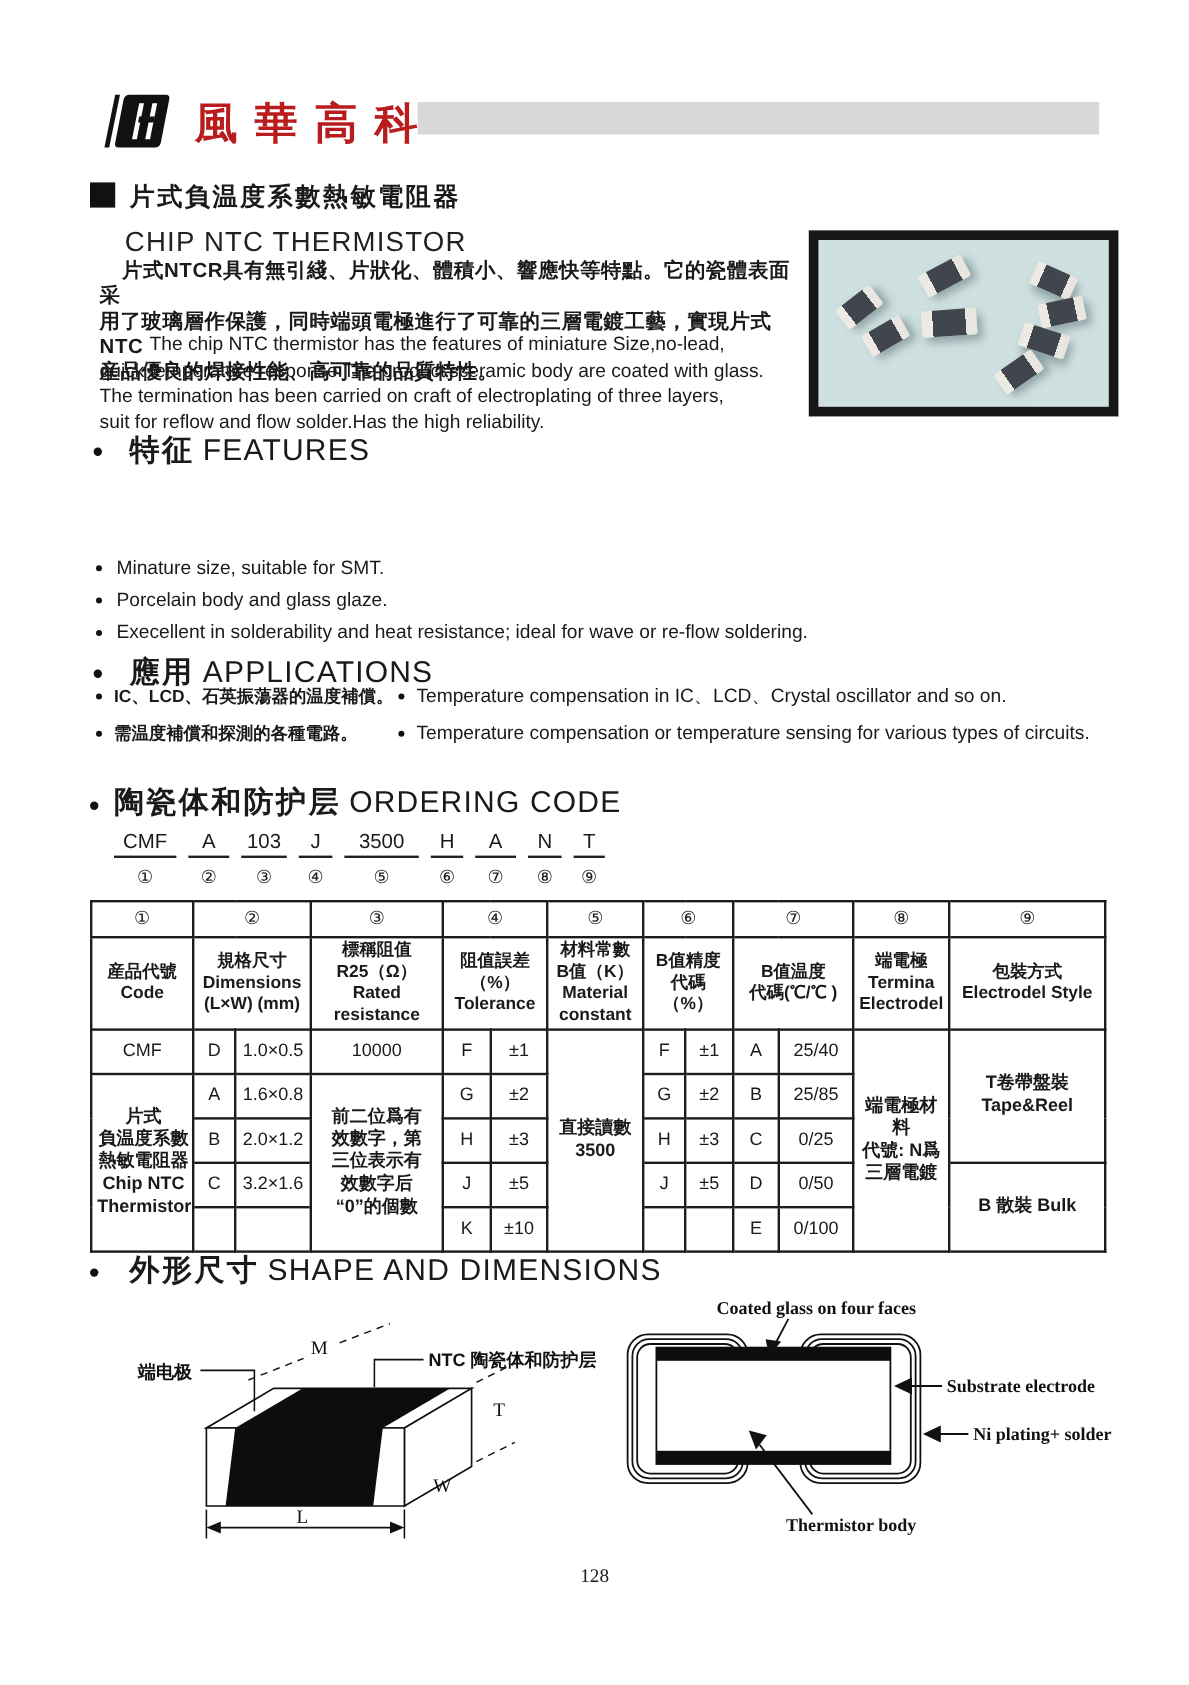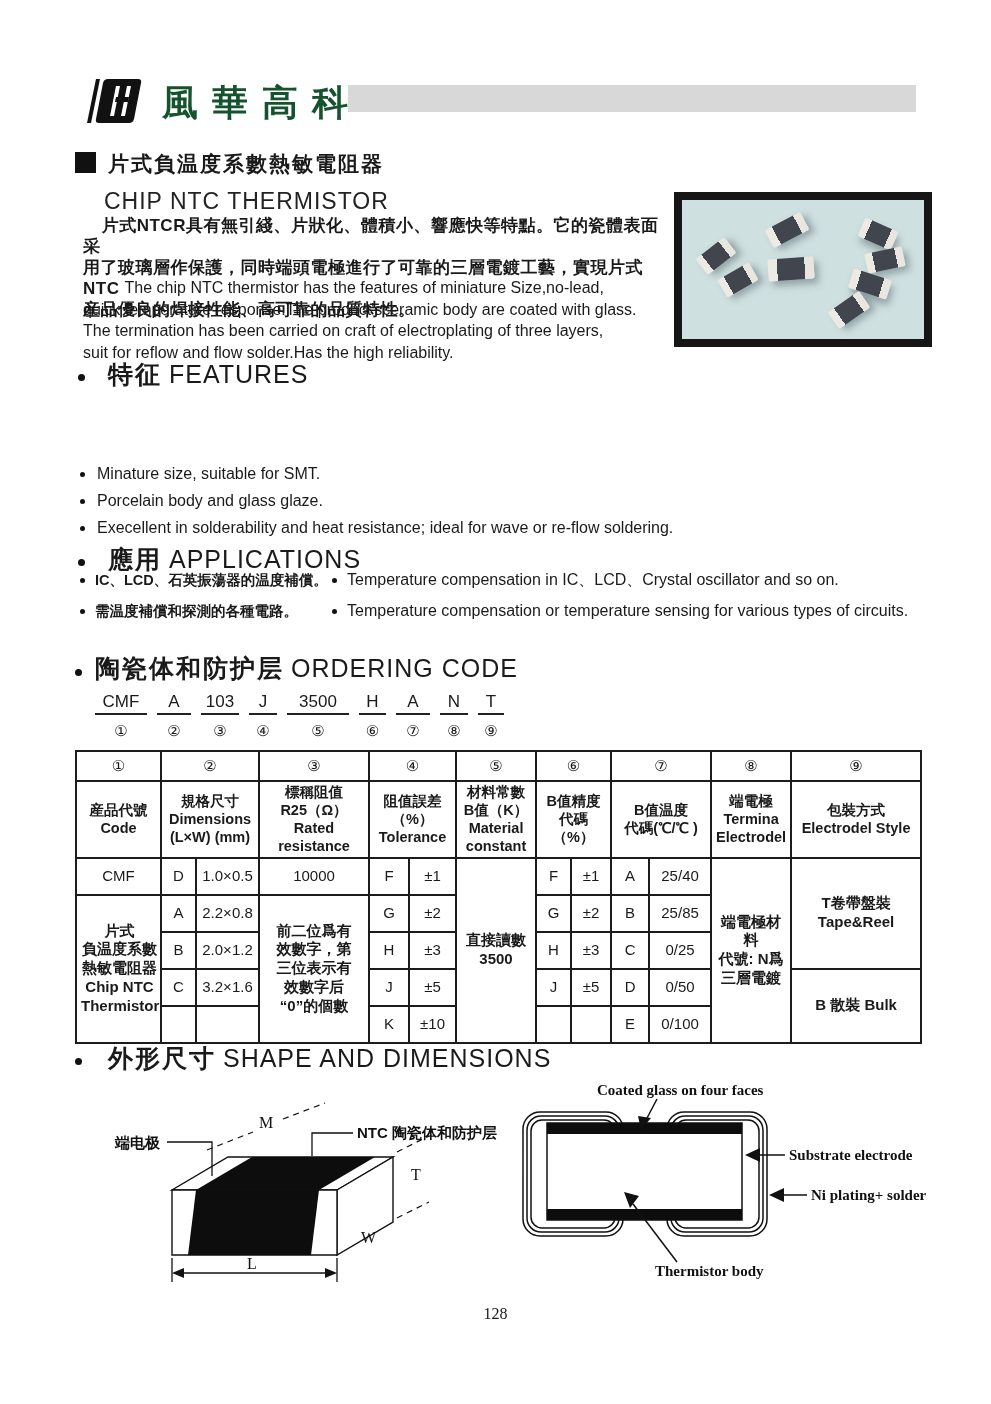--- a/index.html
+++ b/index.html
@@ -1,21 +1,21 @@
 <!DOCTYPE html>
 <html><head>
 <meta charset="utf-8">
 <style>
   html,body{margin:0;padding:0;background:#fff;}
   .page{position:relative;width:991px;height:1404px;background:#fff;overflow:hidden;
         font-family:"Liberation Sans",sans-serif;color:#1a1a1a;}
   .abs{position:absolute;}
 
   
-  .brand-text{font-size:36px;font-weight:800;letter-spacing:14px;color:#14532d;white-space:nowrap;}
+  .brand-text{font-size:36px;font-weight:800;letter-spacing:14px;color:#b91c1c;white-space:nowrap;}
   .gray-bar{background:#d8d8d8;}
 
   
   .sq-marker{width:21px;height:21px;background:#111;}
   .doc-title{font-size:21px;font-weight:700;letter-spacing:2px;}
 
   .h-en{font-size:23px;letter-spacing:1px;color:#222;white-space:nowrap;}
   .para-cn{font-size:17px;font-weight:600;line-height:21px;white-space:pre-line;text-indent:1.1em;letter-spacing:.5px;}
   .para-en{font-size:16px;line-height:21.5px;white-space:pre-line;text-indent:2.6em;}
 
@@ -238,21 +238,21 @@
       <td rowspan="3" class="b tl">T卷帶盤裝
 Tape&amp;Reel</td>
     </tr>
     <tr class="dr">
       <td rowspan="4" class="b tl" style="padding-left:4px;">片式
 負温度系數
 熱敏電阻器
 Chip NTC
  Thermistor</td>
       <td>A</td>
-      <td>2.2×0.8</td>
+      <td>1.6×0.8</td>
       <td rowspan="4" class="b tl">前二位爲有
 效數字，第
 三位表示有
 效數字后
 “0”的個數</td>
       <td>G</td>
       <td>±2</td>
       <td>G</td>
       <td>±2</td>
       <td>B</td>

